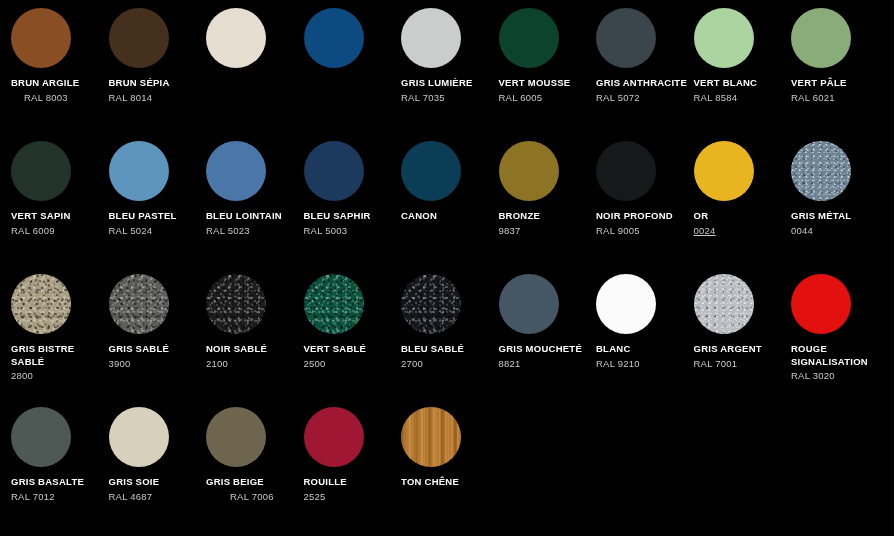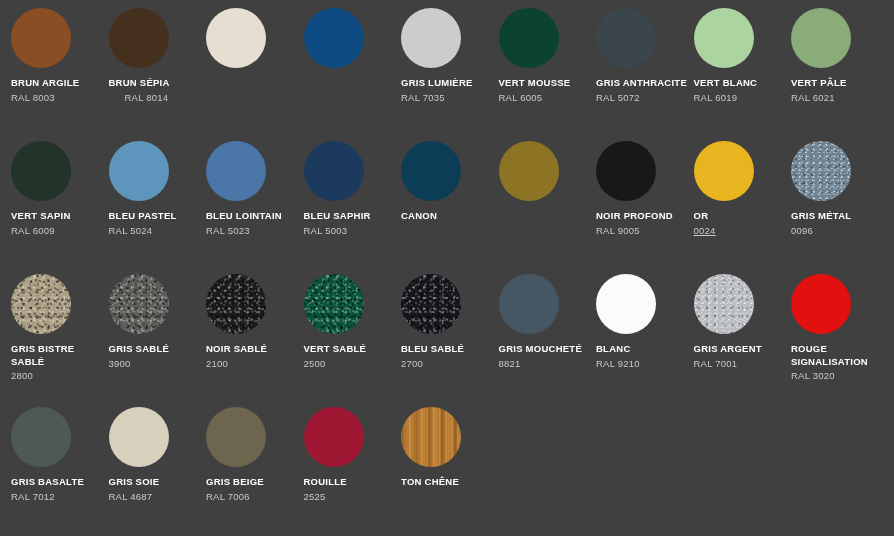--- a/index.html
+++ b/index.html
@@ -134,39 +134,39 @@
     letter-spacing: .25px;
     line-height: 13px;
     margin-top: 1px;
   }
 
   .code:empty { display: none; }
 </style>
 </head>
 <body>
 
-<div id="swatch-grid" style="background: #404040;">
+<div id="swatch-grid" style="background: #000000;">
     <div class="swatch">
       <div class="chip-wrap">
         <div class="chip" style="background: rgb(138, 78, 36);"></div>
         <div class="chip-tex"></div>
       </div>
       <div class="labels">
         <div class="name" style="color: rgb(255, 255, 255);">BRUN ARGILE</div>
-        <div class="code" style="color: rgb(201, 201, 201);">RAL 8003</div>
+        <div class="code" style="color: rgb(201, 201, 201); margin-left: 13px;">RAL 8003</div>
       </div>
     </div>
     <div class="swatch">
       <div class="chip-wrap">
         <div class="chip" style="background: rgb(69, 48, 29);"></div>
         <div class="chip-tex"></div>
       </div>
       <div class="labels">
         <div class="name" style="color: rgb(255, 255, 255);">BRUN SÉPIA</div>
-        <div class="code" style="color: rgb(201, 201, 201); margin-left: 16px;">RAL 8014</div>
+        <div class="code" style="color: rgb(201, 201, 201);">RAL 8014</div>
       </div>
     </div>
     <div class="swatch">
       <div class="chip-wrap">
         <div class="chip" style="background: rgb(230, 222, 208);"></div>
         <div class="chip-tex"></div>
       </div>
     </div>
     <div class="swatch">
       <div class="chip-wrap">
@@ -204,21 +204,21 @@
         <div class="code" style="color: rgb(201, 201, 201);">RAL 5072</div>
       </div>
     </div>
     <div class="swatch">
       <div class="chip-wrap">
         <div class="chip" style="background: rgb(171, 212, 160);"></div>
         <div class="chip-tex"></div>
       </div>
       <div class="labels">
         <div class="name" style="color: rgb(255, 255, 255);">VERT BLANC</div>
-        <div class="code" style="color: rgb(201, 201, 201);">RAL 6019</div>
+        <div class="code" style="color: rgb(201, 201, 201);">RAL 8584</div>
       </div>
     </div>
     <div class="swatch">
       <div class="chip-wrap">
         <div class="chip" style="background: rgb(137, 172, 120);"></div>
         <div class="chip-tex"></div>
       </div>
       <div class="labels">
         <div class="name" style="color: rgb(255, 255, 255);">VERT PÂLE</div>
         <div class="code" style="color: rgb(201, 201, 201);">RAL 6021</div>
@@ -271,20 +271,24 @@
       </div>
       <div class="labels">
         <div class="name" style="color: rgb(255, 255, 255);">CANON</div>
       </div>
     </div>
     <div class="swatch">
       <div class="chip-wrap">
         <div class="chip" style="background: rgb(141, 116, 36);"></div>
         <div class="chip-tex"></div>
       </div>
+      <div class="labels">
+        <div class="name" style="color: rgb(255, 255, 255);">BRONZE</div>
+        <div class="code" style="color: rgb(201, 201, 201);">9837</div>
+      </div>
     </div>
     <div class="swatch">
       <div class="chip-wrap">
         <div class="chip" style="background: rgb(22, 24, 26);"></div>
         <div class="chip-tex"></div>
       </div>
       <div class="labels">
         <div class="name" style="color: rgb(255, 255, 255);">NOIR PROFOND</div>
         <div class="code" style="color: rgb(201, 201, 201);">RAL 9005</div>
       </div>
@@ -299,21 +303,21 @@
         <div class="code" style="color: rgb(201, 201, 201); text-decoration: underline;">0024</div>
       </div>
     </div>
     <div class="swatch tex-metal">
       <div class="chip-wrap">
         <div class="chip" style="background: rgb(110, 131, 148);"></div>
         <div class="chip-tex"></div>
       </div>
       <div class="labels">
         <div class="name" style="color: rgb(255, 255, 255);">GRIS MÉTAL</div>
-        <div class="code" style="color: rgb(201, 201, 201);">0096</div>
+        <div class="code" style="color: rgb(201, 201, 201);">0044</div>
       </div>
     </div>
     <div class="swatch tex-sable">
       <div class="chip-wrap">
         <div class="chip" style="background: rgb(169, 157, 130);"></div>
         <div class="chip-tex"></div>
       </div>
       <div class="labels">
         <div class="name" style="color: rgb(255, 255, 255);">GRIS BISTRE SABLÉ</div>
         <div class="code" style="color: rgb(201, 201, 201);">2800</div>
@@ -419,21 +423,21 @@
         <div class="code" style="color: rgb(201, 201, 201);">RAL 4687</div>
       </div>
     </div>
     <div class="swatch">
       <div class="chip-wrap">
         <div class="chip" style="background: rgb(110, 101, 78);"></div>
         <div class="chip-tex"></div>
       </div>
       <div class="labels">
         <div class="name" style="color: rgb(255, 255, 255);">GRIS BEIGE</div>
-        <div class="code" style="color: rgb(201, 201, 201);">RAL 7006</div>
+        <div class="code" style="color: rgb(201, 201, 201); margin-left: 24px;">RAL 7006</div>
       </div>
     </div>
     <div class="swatch">
       <div class="chip-wrap">
         <div class="chip" style="background: rgb(160, 23, 51);"></div>
         <div class="chip-tex"></div>
       </div>
       <div class="labels">
         <div class="name" style="color: rgb(255, 255, 255);">ROUILLE</div>
         <div class="code" style="color: rgb(201, 201, 201);">2525</div>

